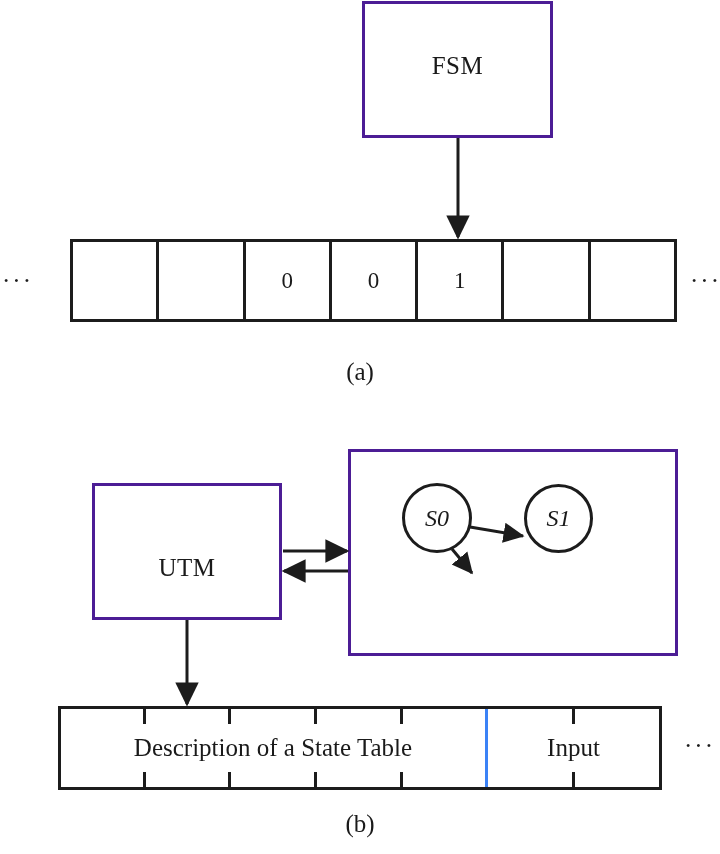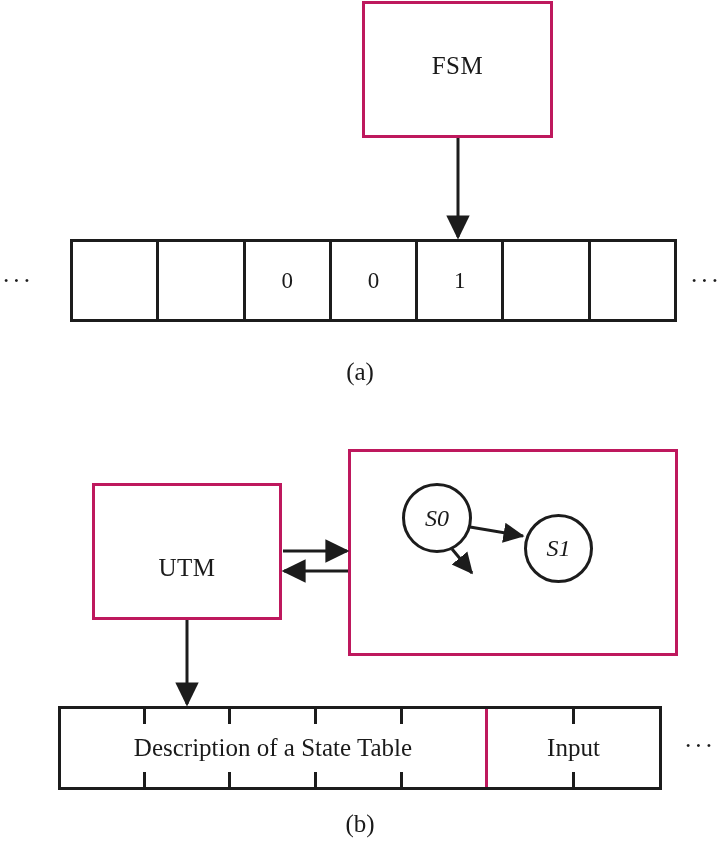--- a/index.html
+++ b/index.html
@@ -16,21 +16,21 @@
     overflow: hidden;
   }
   #figure {
     position: absolute;
     left: 0; top: 0;
     width: 720px;
     height: 854px;
   }
   .box {
     position: absolute;
-    border: 3px solid #be185d;
+    border: 3px solid #4c1d95;
     background: #ffffff;
     box-sizing: border-box;
   }
   .boxlabel {
     position: absolute;
     width: 100%;
     text-align: center;
     font-size: 25px;
     letter-spacing: 0.5px;
   }
@@ -99,21 +99,21 @@
     border-radius: 50%;
     background: #ffffff;
     display: flex;
     align-items: center;
     justify-content: center;
     font-size: 24px;
     font-style: italic;
     box-sizing: border-box;
   }
   #state-s0 { left: 402px; top: 483px; width: 70px; height: 70px; text-align: center; }
-  #state-s1 { left: 524px; top: 514px; width: 69px; height: 69px; }
+  #state-s1 { left: 524px; top: 484px; width: 69px; height: 69px; }
   #state-s2 { left: 455px; top: 570px; width: 69px; height: 69px; }
 
   #tape-b {
     position: absolute;
     left: 58px; top: 706px;
     width: 604px; height: 84px;
     border: 3px solid #1c1c1c;
     background: #ffffff;
     box-sizing: border-box;
     display: flex;
@@ -122,21 +122,21 @@
     position: relative;
     display: flex;
     align-items: center;
     justify-content: center;
     font-size: 25px;
     box-sizing: border-box;
     height: 100%;
   }
   #tape-b .section.desc {
     width: 427px;
-    border-right: 3px solid #be185d;
+    border-right: 3px solid #3b82f6;
   }
   #tape-b .section.input {
     width: 171px;
     font-family: Liberation Serif, serif;
   }
   .tick {
     position: absolute;
     width: 3px;
     background: #1c1c1c;
   }

